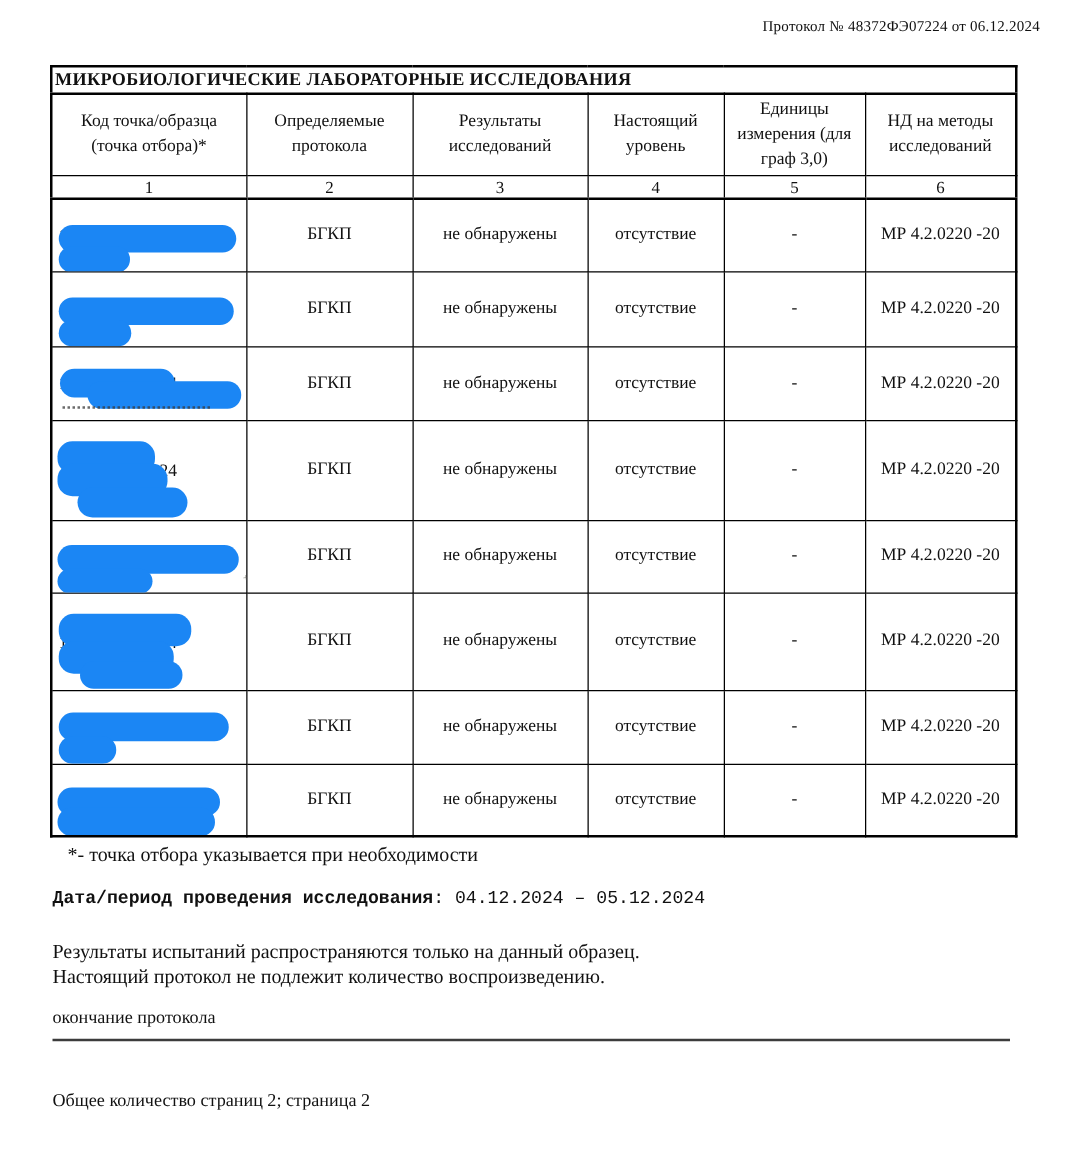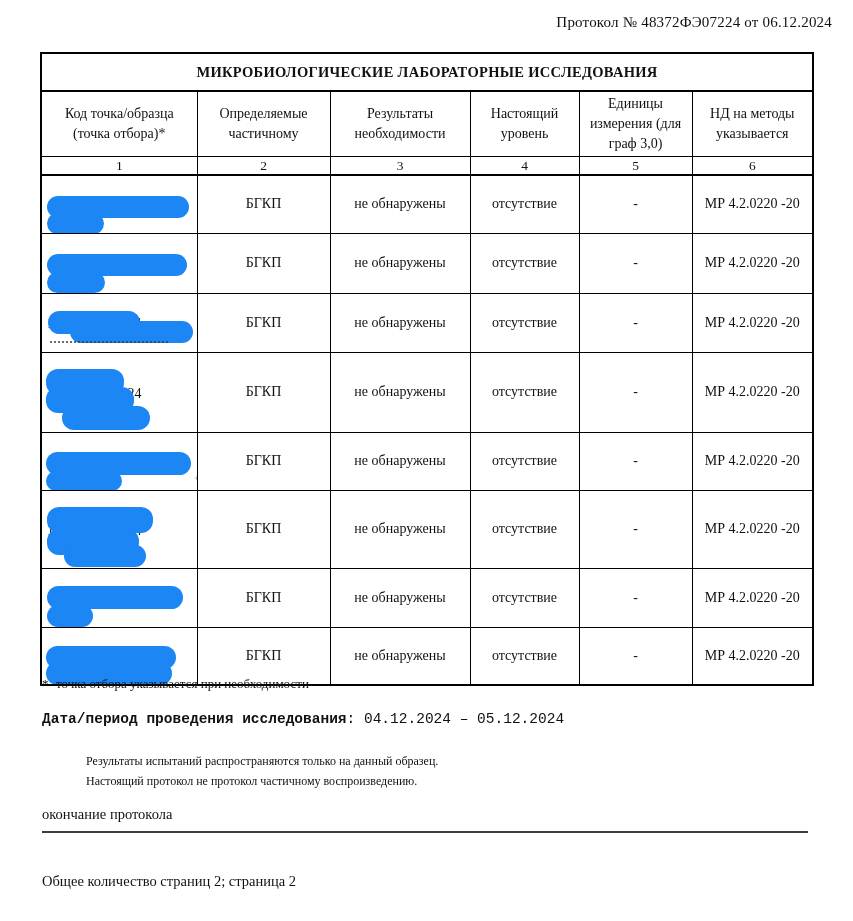--- a/index.html
+++ b/index.html
@@ -4,31 +4,31 @@
 <style>
   * { margin:0; padding:0; box-sizing:border-box; }
   html,body { background:#ffffff; }
   body {
     width:853px; height:921px; position:relative;
     font-family:"Liberation Serif","DejaVu Serif",serif;
     color:#111; font-size:14px;
   }
   .protocol-header {
     position:absolute; top:14px; right:21px;
-    font-size:15px; letter-spacing:.2px;margin-left:16px;
+    font-size:12px; letter-spacing:.2px;margin-left:16px;
   }
   table.lab {
     position:absolute; left:40px; top:52px;
     border-collapse:collapse; table-layout:fixed;
     width:772px;
     border:2px solid #000;
   }
   table.lab td, table.lab th { border:1px solid #000; vertical-align:middle; overflow:hidden; }
   tr.title-row td {
-    height:38px; text-align:center; font-weight:bold;
+    height:22px; font-weight:bold;
     font-size:14.5px; letter-spacing:.3px;
     border-bottom:2px solid #000; padding:0 2px;
   }
   tr.head-row td {
     height:62px; text-align:center; font-size:14px;
     line-height:1.42; padding:2px 4px;
   }
   tr.num-row td {
     height:19px; text-align:center; font-size:13.5px;
     border-bottom:2px solid #000; line-height:1;
@@ -39,24 +39,24 @@
   .code { display:block; font-size:14px; line-height:1.15; white-space:nowrap; }
   .blob { position:absolute; border-radius:12px; }
   .remnant {
     position:absolute; border-bottom:2px dotted #3a3a3a; opacity:.75;
   }
   .speckle {
     position:absolute; color:#9a9a94; font-size:9px; letter-spacing:2px;
     transform:rotate(-8deg); white-space:nowrap;
   }
   .dash-cell { font-size:15px; }
-  .footnote { position:absolute; left:42px; top:676px; font-size:13px; }
+  .footnote { position:absolute; left:54px; top:676px; font-size:16px; }
   .date-line { position:absolute; left:42px; top:711px; font-size:14.5px;font-family:Liberation Mono, monospace; }
   .date-line b { font-weight:bold; }
-  .notes { position:absolute; left:42px; top:752px; font-size:12px; line-height:19.5px;margin-left:44px; }
+  .notes { position:absolute; left:42px; top:752px; font-size:16px; line-height:19.5px; }
   .rule {
     position:absolute; left:42px; top:831px; width:766px; height:0;
     border-top:2px solid #3c3c3c;
   }
   .end-line { position:absolute; left:42px; top:806px; font-size:14.5px; }
   .pages-line { position:absolute; left:42px; top:873px; font-size:14.5px; }
 </style>
 </head>
 <body>
 
@@ -70,25 +70,25 @@
     <col style="width:109px">
       <col style="width:113px">
       <col style="width:121px">
   </colgroup>
   <tbody>
       <tr class="title-row">
     <td colspan="6">МИКРОБИОЛОГИЧЕСКИЕ ЛАБОРАТОРНЫЕ ИССЛЕДОВАНИЯ</td>
   </tr>
   <tr class="head-row">
     <td>Код точка/образца (точка отбора)*</td>
-    <td>Определяемые частичному</td>
-    <td>Результаты необходимости</td>
+    <td>Определяемые протокола</td>
+    <td>Результаты исследований</td>
     <td>Настоящий уровень</td>
     <td>Единицы измерения (для граф 3,0)</td>
-    <td>НД на методы указывается</td>
+    <td>НД на методы исследований</td>
   </tr>
   <tr class="num-row">
     <td>1</td>
     <td>2</td>
     <td>3</td>
     <td>4</td>
     <td>5</td>
     <td>6</td>
   </tr>
 
@@ -201,18 +201,18 @@
   </tr>
 </tbody>
   </table>
 
 <div class="footnote">*- точка отбора указывается при необходимости</div>
 
 <div class="date-line"><b>Дата/период проведения исследования</b><span>: 04.12.2024 – 05.12.2024</span></div>
 
 <div class="notes">
   <div>Результаты испытаний распространяются только на данный образец.</div>
-  <div>Настоящий протокол не протокол частичному воспроизведению.</div>
+  <div>Настоящий протокол не подлежит количество воспроизведению.</div>
 </div>
 
 <div class="rule"></div>
 <div class="end-line">окончание протокола</div>
 <div class="pages-line">Общее количество страниц 2; страница 2</div>
 
 </body></html>

